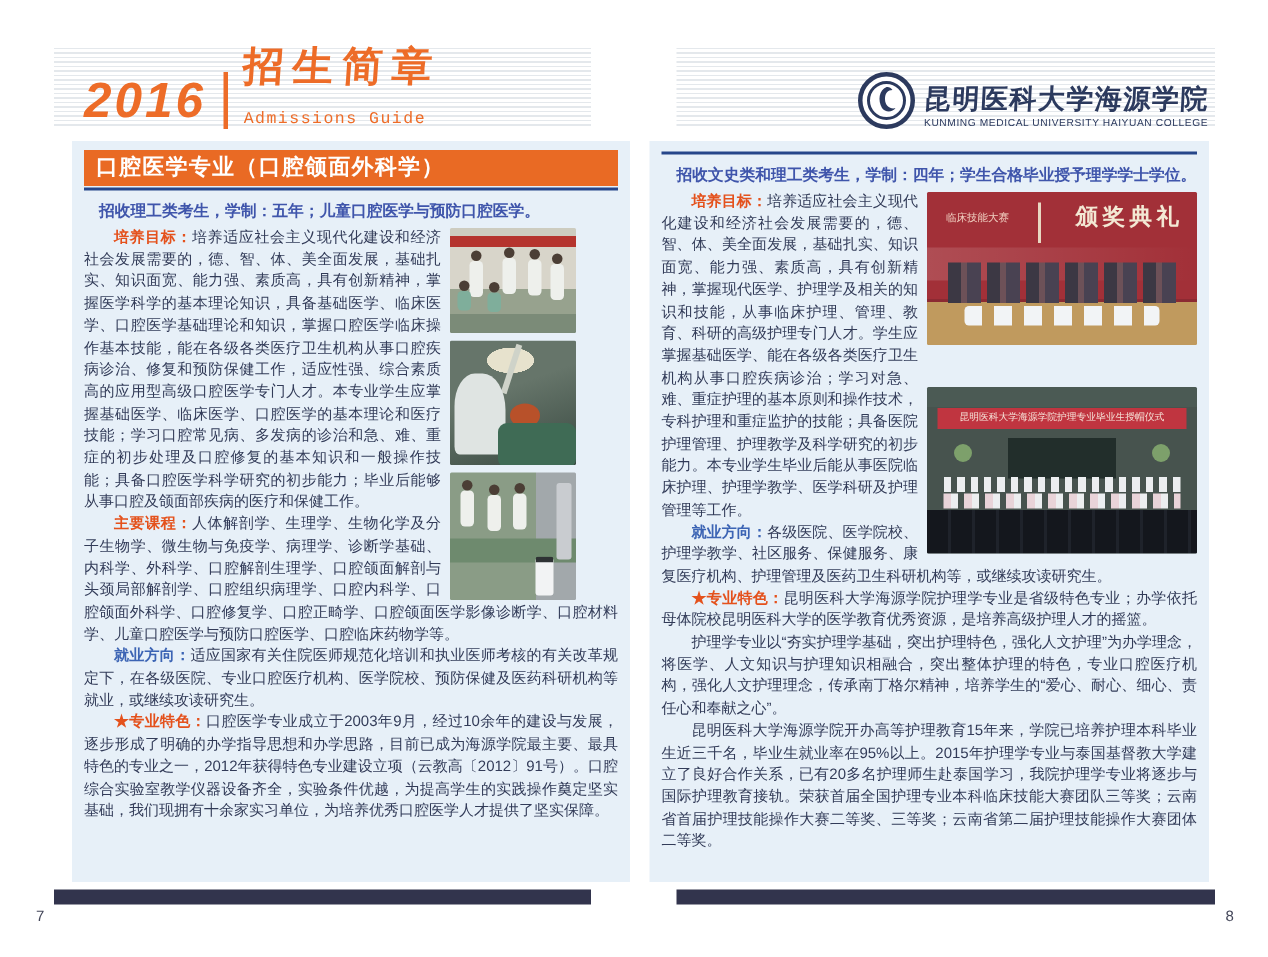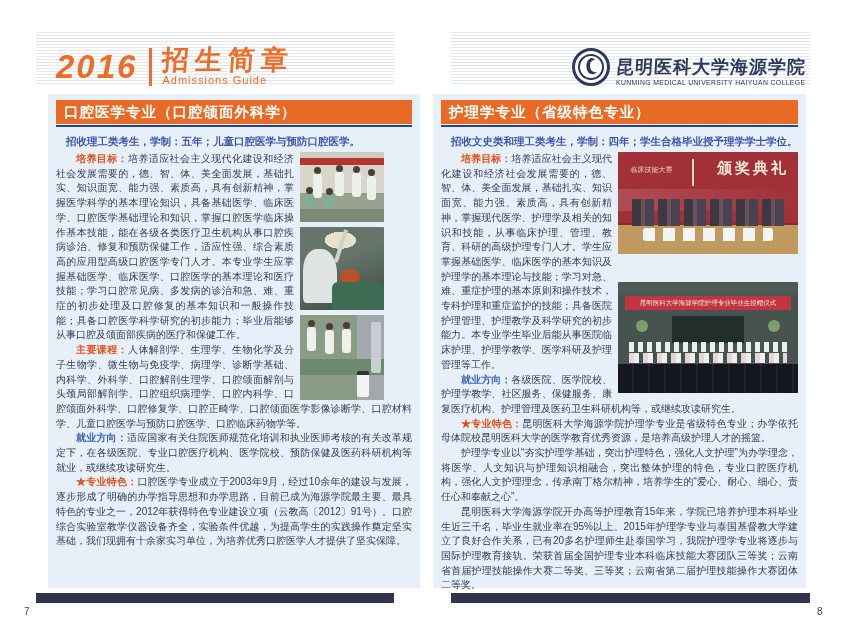--- a/index.html
+++ b/index.html
@@ -12,21 +12,21 @@
   #hdr-left{left:36px;width:358px;}
   #hdr-right{left:451px;width:359px;}
   .hdr-inner{display:flex;align-items:flex-end;height:100%;}
   #hdr-left .hdr-inner{padding-left:20px;}
   #hdr-right .hdr-inner{justify-content:flex-end;padding-right:4px;}
   .year{font-size:33px;font-weight:bold;font-style:italic;color:#ed6c28;letter-spacing:2px;}
   .hdr-divider{width:3px;height:38px;background:#ed6c28;margin:0 10px 0 12px;}
   .guide-block{display:flex;flex-direction:column;}
   .guide-cn{font-family:"DejaVu Serif",serif;font-weight:bold;font-size:27px;color:#ed6c28;
             transform:skewX(-4deg);letter-spacing:6px;line-height:26px;}
-  .guide-en{font-size:11px;color:#ed6c28;margin-top:1px;letter-spacing:1px;}
+  .guide-en{font-size:11px;color:#ed6c28;margin-top:16px;letter-spacing:1px;font-family:Liberation Mono, monospace;}
   .logo{width:32px;height:32px;border-radius:50%;border:3px solid #2c3a5e;background:#fff;
         position:relative;flex:0 0 auto;margin-right:6px;}
   .logo svg{position:absolute;left:0;top:0;}
   .uni-block{display:flex;flex-direction:column;align-items:flex-start;}
   .uni-cn{font-family:"DejaVu Serif",serif;font-weight:bold;font-size:18px;color:#2c3a5e;
           letter-spacing:1px;transform:skewX(-3deg);line-height:20px;}
   .uni-en{font-size:6.8px;color:#2c3a5e;letter-spacing:.4px;margin-top:2px;}
 
   
   .panel{position:absolute;top:94px;height:494px;background:#e7f0f8;
@@ -174,21 +174,20 @@
 
       <p class="para"><span class="lbl lbl-red">培养目标：</span><span>培养适应社会主义现代化建设和经济社会发展需要的，德、智、体、美全面发展，基础扎实、知识面宽、能力强、素质高，具有创新精神，掌握医学科学的基本理论知识，具备基础医学、临床医学、口腔医学基础理论和知识，掌握口腔医学临床操作基本技能，能在各级各类医疗卫生机构从事口腔疾病诊治、修复和预防保健工作，适应性强、综合素质高的应用型高级口腔医学专门人才。本专业学生应掌握基础医学、临床医学、口腔医学的基本理论和医疗技能；学习口腔常见病、多发病的诊治和急、难、重症的初步处理及口腔修复的基本知识和一般操作技能；具备口腔医学科学研究的初步能力；毕业后能够从事口腔及颌面部疾病的医疗和保健工作。</span></p>
       <p class="para"><span class="lbl lbl-red">主要课程：</span><span>人体解剖学、生理学、生物化学及分子生物学、微生物与免疫学、病理学、诊断学基础、内科学、外科学、口腔解剖生理学、口腔颌面解剖与头颈局部解剖学、口腔组织病理学、口腔内科学、口腔颌面外科学、口腔修复学、口腔正畸学、口腔颌面医学影像诊断学、口腔材料学、儿童口腔医学与预防口腔医学、口腔临床药物学等。</span></p>
       <p class="para"><span class="lbl lbl-blue">就业方向：</span><span>适应国家有关住院医师规范化培训和执业医师考核的有关改革规定下，在各级医院、专业口腔医疗机构、医学院校、预防保健及医药科研机构等就业，或继续攻读研究生。</span></p>
       <p class="para"><span class="lbl lbl-red">★专业特色：</span><span>口腔医学专业成立于2003年9月，经过10余年的建设与发展，逐步形成了明确的办学指导思想和办学思路，目前已成为海源学院最主要、最具特色的专业之一，2012年获得特色专业建设立项（云教高〔2012〕91号）。口腔综合实验室教学仪器设备齐全，实验条件优越，为提高学生的实践操作奠定坚实基础，我们现拥有十余家实习单位，为培养优秀口腔医学人才提供了坚实保障。</span></p>
     </div>
 
   </div>
 
   <div class="panel" id="panel-right">
-    <div class="banner">护理学专业（省级特色专业）</div>
     <div class="banner-underline"></div>
     <div class="admission">招收文史类和理工类考生，学制：四年；学生合格毕业授予理学学士学位。</div>
 
     <div class="body-text">
       <div class="photo-col" id="photos-right">
         <div class="ph ph-r1">
           <span class="motif"></span>
           <span class="award-divider"></span>
           <span class="award-sub">临床技能大赛</span>
           <span class="award-title">颁奖典礼</span>
@@ -199,21 +198,21 @@
           <span class="grad-banner">昆明医科大学海源学院护理专业毕业生授帽仪式</span>
           <span class="screen"></span>
           <span class="plant pl-l"></span>
           <span class="plant pl-r"></span>
           <span class="grad-row1"></span>
           <span class="grad-row2"></span>
           <span class="seats"></span>
         </div>
       </div>
 
-      <p class="para"><span class="lbl lbl-red">培养目标：</span><span>培养适应社会主义现代化建设和经济社会发展需要的，德、智、体、美全面发展，基础扎实、知识面宽、能力强、素质高，具有创新精神，掌握现代医学、护理学及相关的知识和技能，从事临床护理、管理、教育、科研的高级护理专门人才。学生应掌握基础医学、临床医学的基本知识及护理学的基本理论与技能；学习对急、难、重症护理的基本原则和操作技术，专科护理和重症监护的技能；具备医院护理管理、护理教学及科学研究的初步能力。本专业学生毕业后能从事医院临床护理、护理学教学、医学科研及护理管理等工作。</span></p>
+      <p class="para"><span class="lbl lbl-red">培养目标：</span><span>培养适应社会主义现代化建设和经济社会发展需要的，德、智、体、美全面发展，基础扎实、知识面宽、能力强、素质高，具有创新精神，掌握现代医学、护理学及相关的知识和技能，从事临床护理、管理、教育、科研的高级护理专门人才。学生应掌握基础医学、能在各级各类医疗卫生机构从事口腔疾病诊治；学习对急、难、重症护理的基本原则和操作技术，专科护理和重症监护的技能；具备医院护理管理、护理教学及科学研究的初步能力。本专业学生毕业后能从事医院临床护理、护理学教学、医学科研及护理管理等工作。</span></p>
       <p class="para"><span class="lbl lbl-blue">就业方向：</span><span>各级医院、医学院校、护理学教学、社区服务、保健服务、康复医疗机构、护理管理及医药卫生科研机构等，或继续攻读研究生。</span></p>
       <p class="para"><span class="lbl lbl-red">★专业特色：</span><span>昆明医科大学海源学院护理学专业是省级特色专业；办学依托母体院校昆明医科大学的医学教育优秀资源，是培养高级护理人才的摇篮。</span></p>
       <p class="para"><span>护理学专业以“夯实护理学基础，突出护理特色，强化人文护理”为办学理念，将医学、人文知识与护理知识相融合，突出整体护理的特色，专业口腔医疗机构，强化人文护理理念，传承南丁格尔精神，培养学生的“爱心、耐心、细心、责任心和奉献之心”。</span></p>
       <p class="para"><span>昆明医科大学海源学院开办高等护理教育15年来，学院已培养护理本科毕业生近三千名，毕业生就业率在95%以上。2015年护理学专业与泰国基督教大学建立了良好合作关系，已有20多名护理师生赴泰国学习，我院护理学专业将逐步与国际护理教育接轨。荣获首届全国护理专业本科临床技能大赛团队三等奖；云南省首届护理技能操作大赛二等奖、三等奖；云南省第二届护理技能操作大赛团体二等奖。</span></p>
     </div>
   </div>
 
   <div class="bar" id="bar-left"></div>
   <div class="bar" id="bar-right"></div>
   <div class="pg" id="pg-left">7</div>

